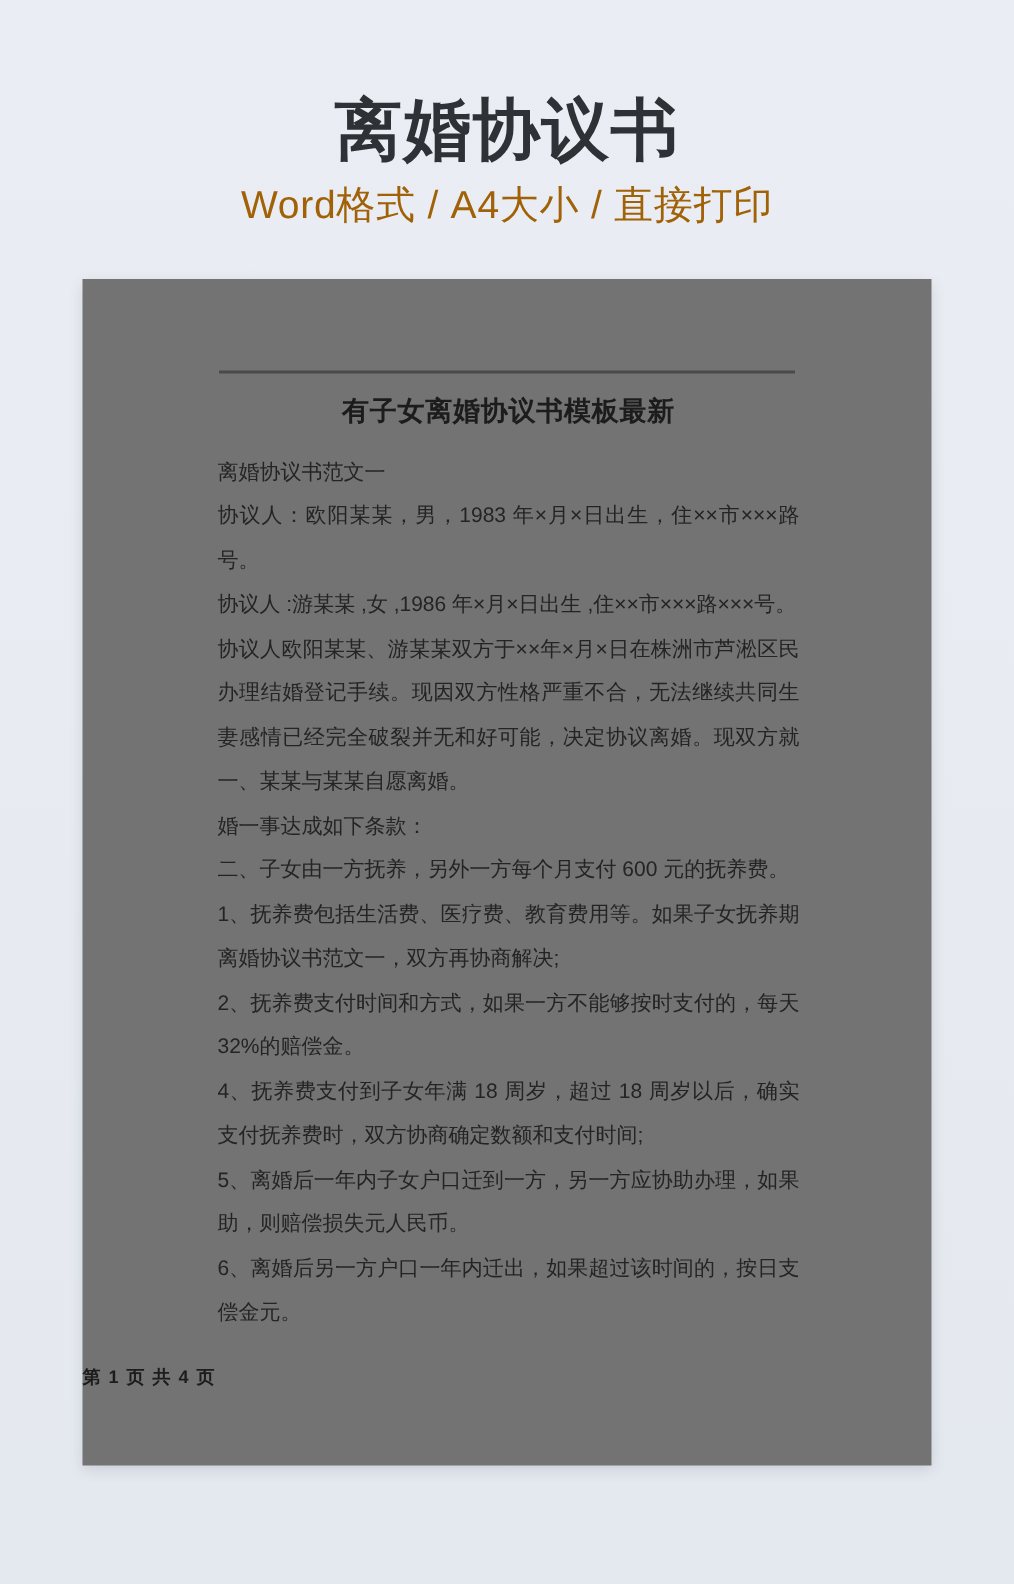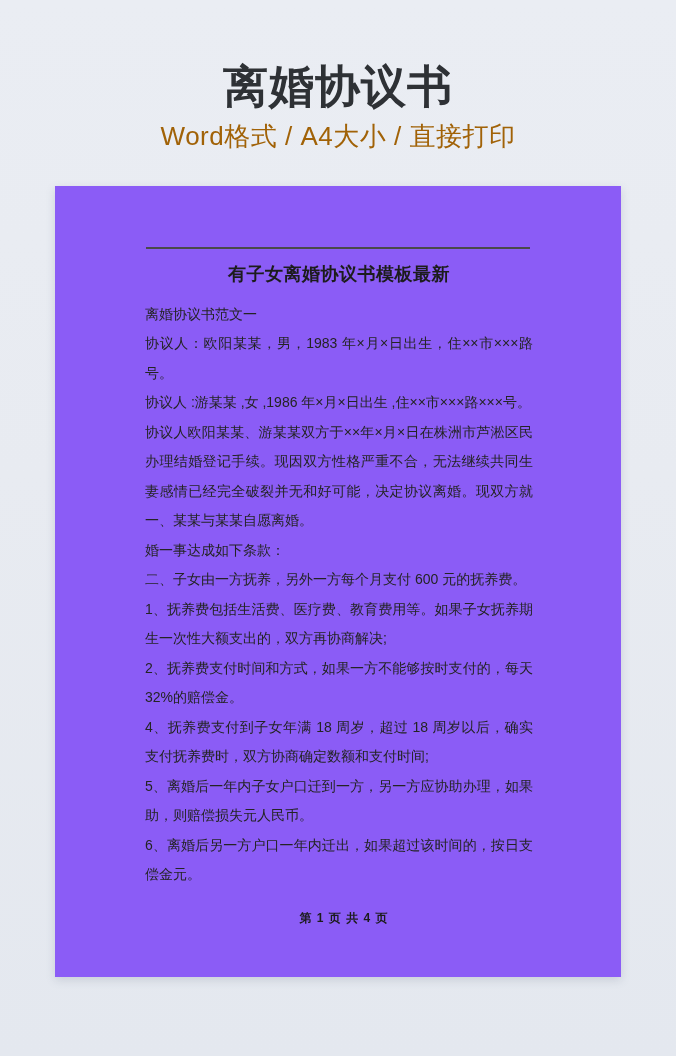--- a/index.html
+++ b/index.html
@@ -27,21 +27,21 @@
     line-height:34px;
     font-weight:400;
     color:#a16207;
     letter-spacing:0.5px;
   }
   
   .sheet{
     position:absolute;
     left:55px;top:186px;
     width:566px;height:791px;
-    background:#8b5cf6;
+    background:#737373;
     box-shadow:0 3px 9px rgba(90,100,125,0.20);
     box-sizing:border-box;
     padding:0 88px 0 90px;
   }
   .rule{
     border:none;
     margin:61px 0 0 1px;
     width:384px;
     height:1.5px;
     background:#4a4a4a;
@@ -67,23 +67,22 @@
     text-align:left;
     overflow:hidden;
   }
   .line.j{
     text-align:justify;
     text-align-last:justify;
     text-justify:inter-character;
   }
   .page-foot{
     position:absolute;
-    left:12px;right:0;
+    left:0;right:0;
     top:724px;
-    text-align:center;
     font-size:12px;
     line-height:16px;
     font-weight:700;
     color:#1c1c1c;
     letter-spacing:1px;
   }
 </style>
 </head>
 <body>
 
@@ -103,21 +102,21 @@
       <div class="line j">协议人：欧阳某某，男，1983 年×月×日出生，住××市×××路×××</div>
       <div class="line">号。</div>
       <div class="line">协议人 :游某某 ,女 ,1986 年×月×日出生 ,住××市×××路×××号。</div>
       <div class="line j">协议人欧阳某某、游某某双方于××年×月×日在株洲市芦淞区民政局</div>
       <div class="line j">办理结婚登记手续。现因双方性格严重不合，无法继续共同生活，夫</div>
       <div class="line j">妻感情已经完全破裂并无和好可能，决定协议离婚。现双方就协议离</div>
       <div class="line">一、某某与某某自愿离婚。</div>
       <div class="line">婚一事达成如下条款：</div>
       <div class="line">二、子女由一方抚养，另外一方每个月支付 600 元的抚养费。</div>
       <div class="line j">1、抚养费包括生活费、医疗费、教育费用等。如果子女抚养期间产</div>
-      <div class="line">生一次性大额支出的，双方再协商解决;</div>
+      <div class="line">离婚协议书范文一，双方再协商解决;</div>
       <div class="line j">2、抚养费支付时间和方式，如果一方不能够按时支付的，每天加收</div>
       <div class="line">32%的赔偿金。</div>
       <div class="line j">4、抚养费支付到子女年满 18 周岁，超过 18 周岁以后，确实由必要</div>
       <div class="line">支付抚养费时，双方协商确定数额和支付时间;</div>
       <div class="line j">5、离婚后一年内子女户口迁到一方，另一方应协助办理，如果不协</div>
       <div class="line">助，则赔偿损失元人民币。</div>
       <div class="line j">6、离婚后另一方户口一年内迁出，如果超过该时间的，按日支付补</div>
       <div class="line">偿金元。</div>
     </div>
 

